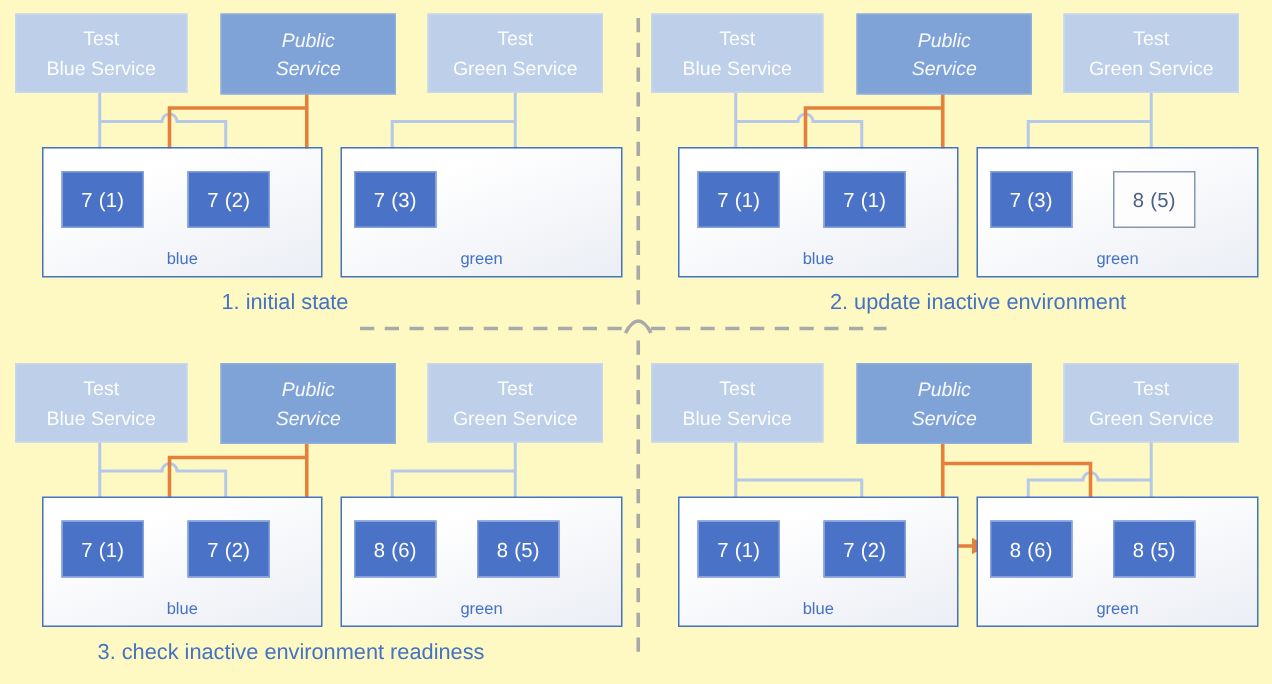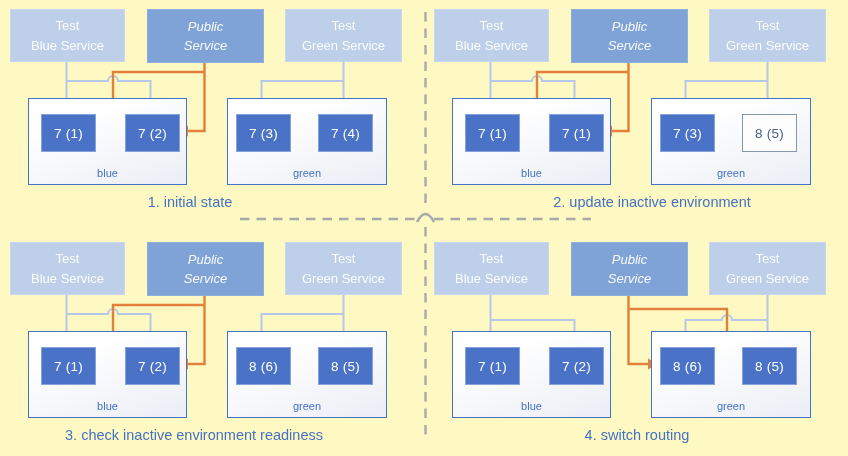--- a/index.html
+++ b/index.html
@@ -8,21 +8,21 @@
   .canvas{position:relative;width:848px;height:456px;background:#fef9c3;overflow:hidden;}
   .panel{position:absolute;width:424px;height:228px;}
   .arrows{position:absolute;left:0;top:0;}
   .dividers{position:absolute;left:0;top:0;z-index:5;pointer-events:none;}
   .svc{position:absolute;display:flex;align-items:center;justify-content:center;
        text-align:center;font-size:13px;line-height:1.5;color:rgba(255,255,255,0.95);}
   .svc .svc-label{white-space:pre-line;display:block;}
   .svc.light{background:#bdcfe9;border:1px solid #c8d7ee;}
   .svc.accent{background:#7fa2d7;border:1px solid #8eafdd;font-style:italic;}
   .env{position:absolute;border:1.4px solid #4472c4;
-       background:linear-gradient(160deg,#ffffff 25%,#eceff5 95%);}
+       background:linear-gradient(160deg,#ffffff 25%,#eceff5 95%);padding-left:28px;}
   .pod{position:absolute;width:53px;height:36px;display:flex;align-items:center;
        justify-content:center;font-size:13.5px;letter-spacing:.2px;}
   .pod[data-podstyle="solid"]{background:#4a73c7;color:#ffffff;border:1px solid #86a2db;}
   .pod[data-podstyle="outline"]{background:#fdfdfe;color:#4b5f87;border:1.5px solid #8496b0;}
   .env-name{position:absolute;left:0;right:0;bottom:5px;text-align:center;
             color:#4472c4;font-size:11px;}
   .caption{position:absolute;width:424px;text-align:center;color:#4472c4;font-size:14.5px;}
 </style>
 </head>
 <body>
@@ -64,21 +64,20 @@
       <span class="svc-label">Test
 Green Service</span>
     </div>
     <div class="env" style="left:28px;top:98px;width:157px;height:85px">
       <div class="pod" style="left:12px;top:15px" data-podstyle="solid">7 (1)</div>
       <div class="pod" style="left:96px;top:15px" data-podstyle="solid">7 (2)</div>
       <div class="env-name">blue</div>
     </div>
     <div class="env" style="left:227px;top:98px;width:158px;height:85px">
       <div class="pod" style="left:8px;top:15px" data-podstyle="solid">7 (3)</div>
-      <div class="pod" style="left:90px;top:15px" data-podstyle="solid">7 (4)</div>
       <div class="env-name">green</div>
     </div>
     <div class="caption" style="top:194px;left:-22px">1. initial state</div>
   </section>
 
   <section class="panel" style="left:424px;top:0">
     <svg class="arrows" width="424" height="228" viewBox="0 0 424 228">
       <g stroke="#b5c8e8" stroke-width="2" fill="none">
         <path d="M66.5,60 V102"></path>
         <path d="M66.5,81 H108 A5,5 0 0 1 118,81 H150.5 V102"></path>
@@ -211,21 +210,20 @@
     <div class="env" style="left:28px;top:98px;width:157px;height:85px">
       <div class="pod" style="left:12px;top:15px" data-podstyle="solid">7 (1)</div>
       <div class="pod" style="left:96px;top:15px" data-podstyle="solid">7 (2)</div>
       <div class="env-name">blue</div>
     </div>
     <div class="env" style="left:227px;top:98px;width:158px;height:85px">
       <div class="pod" style="left:8px;top:15px" data-podstyle="solid">8 (6)</div>
       <div class="pod" style="left:90px;top:15px" data-podstyle="solid">8 (5)</div>
       <div class="env-name">green</div>
     </div>
-    <div class="caption" style="top:194px;left:1px">4. switch routing</div>
   </section>
 
   <svg class="dividers" width="848" height="456" viewBox="0 0 848 456">
     <g stroke="#a9a9a9" stroke-width="2.4" fill="none">
       <path d="M425.5,12 V210" stroke-dasharray="9.5,7"></path>
       <path d="M425.5,227 V440" stroke-dasharray="9.5,7"></path>
       <path d="M240,219 H417" stroke-dasharray="9.5,7"></path>
       <path d="M434,219 H591" stroke-dasharray="9.5,7"></path>
       <path d="M417,222 Q425.5,206 434,222"></path>
     </g>

